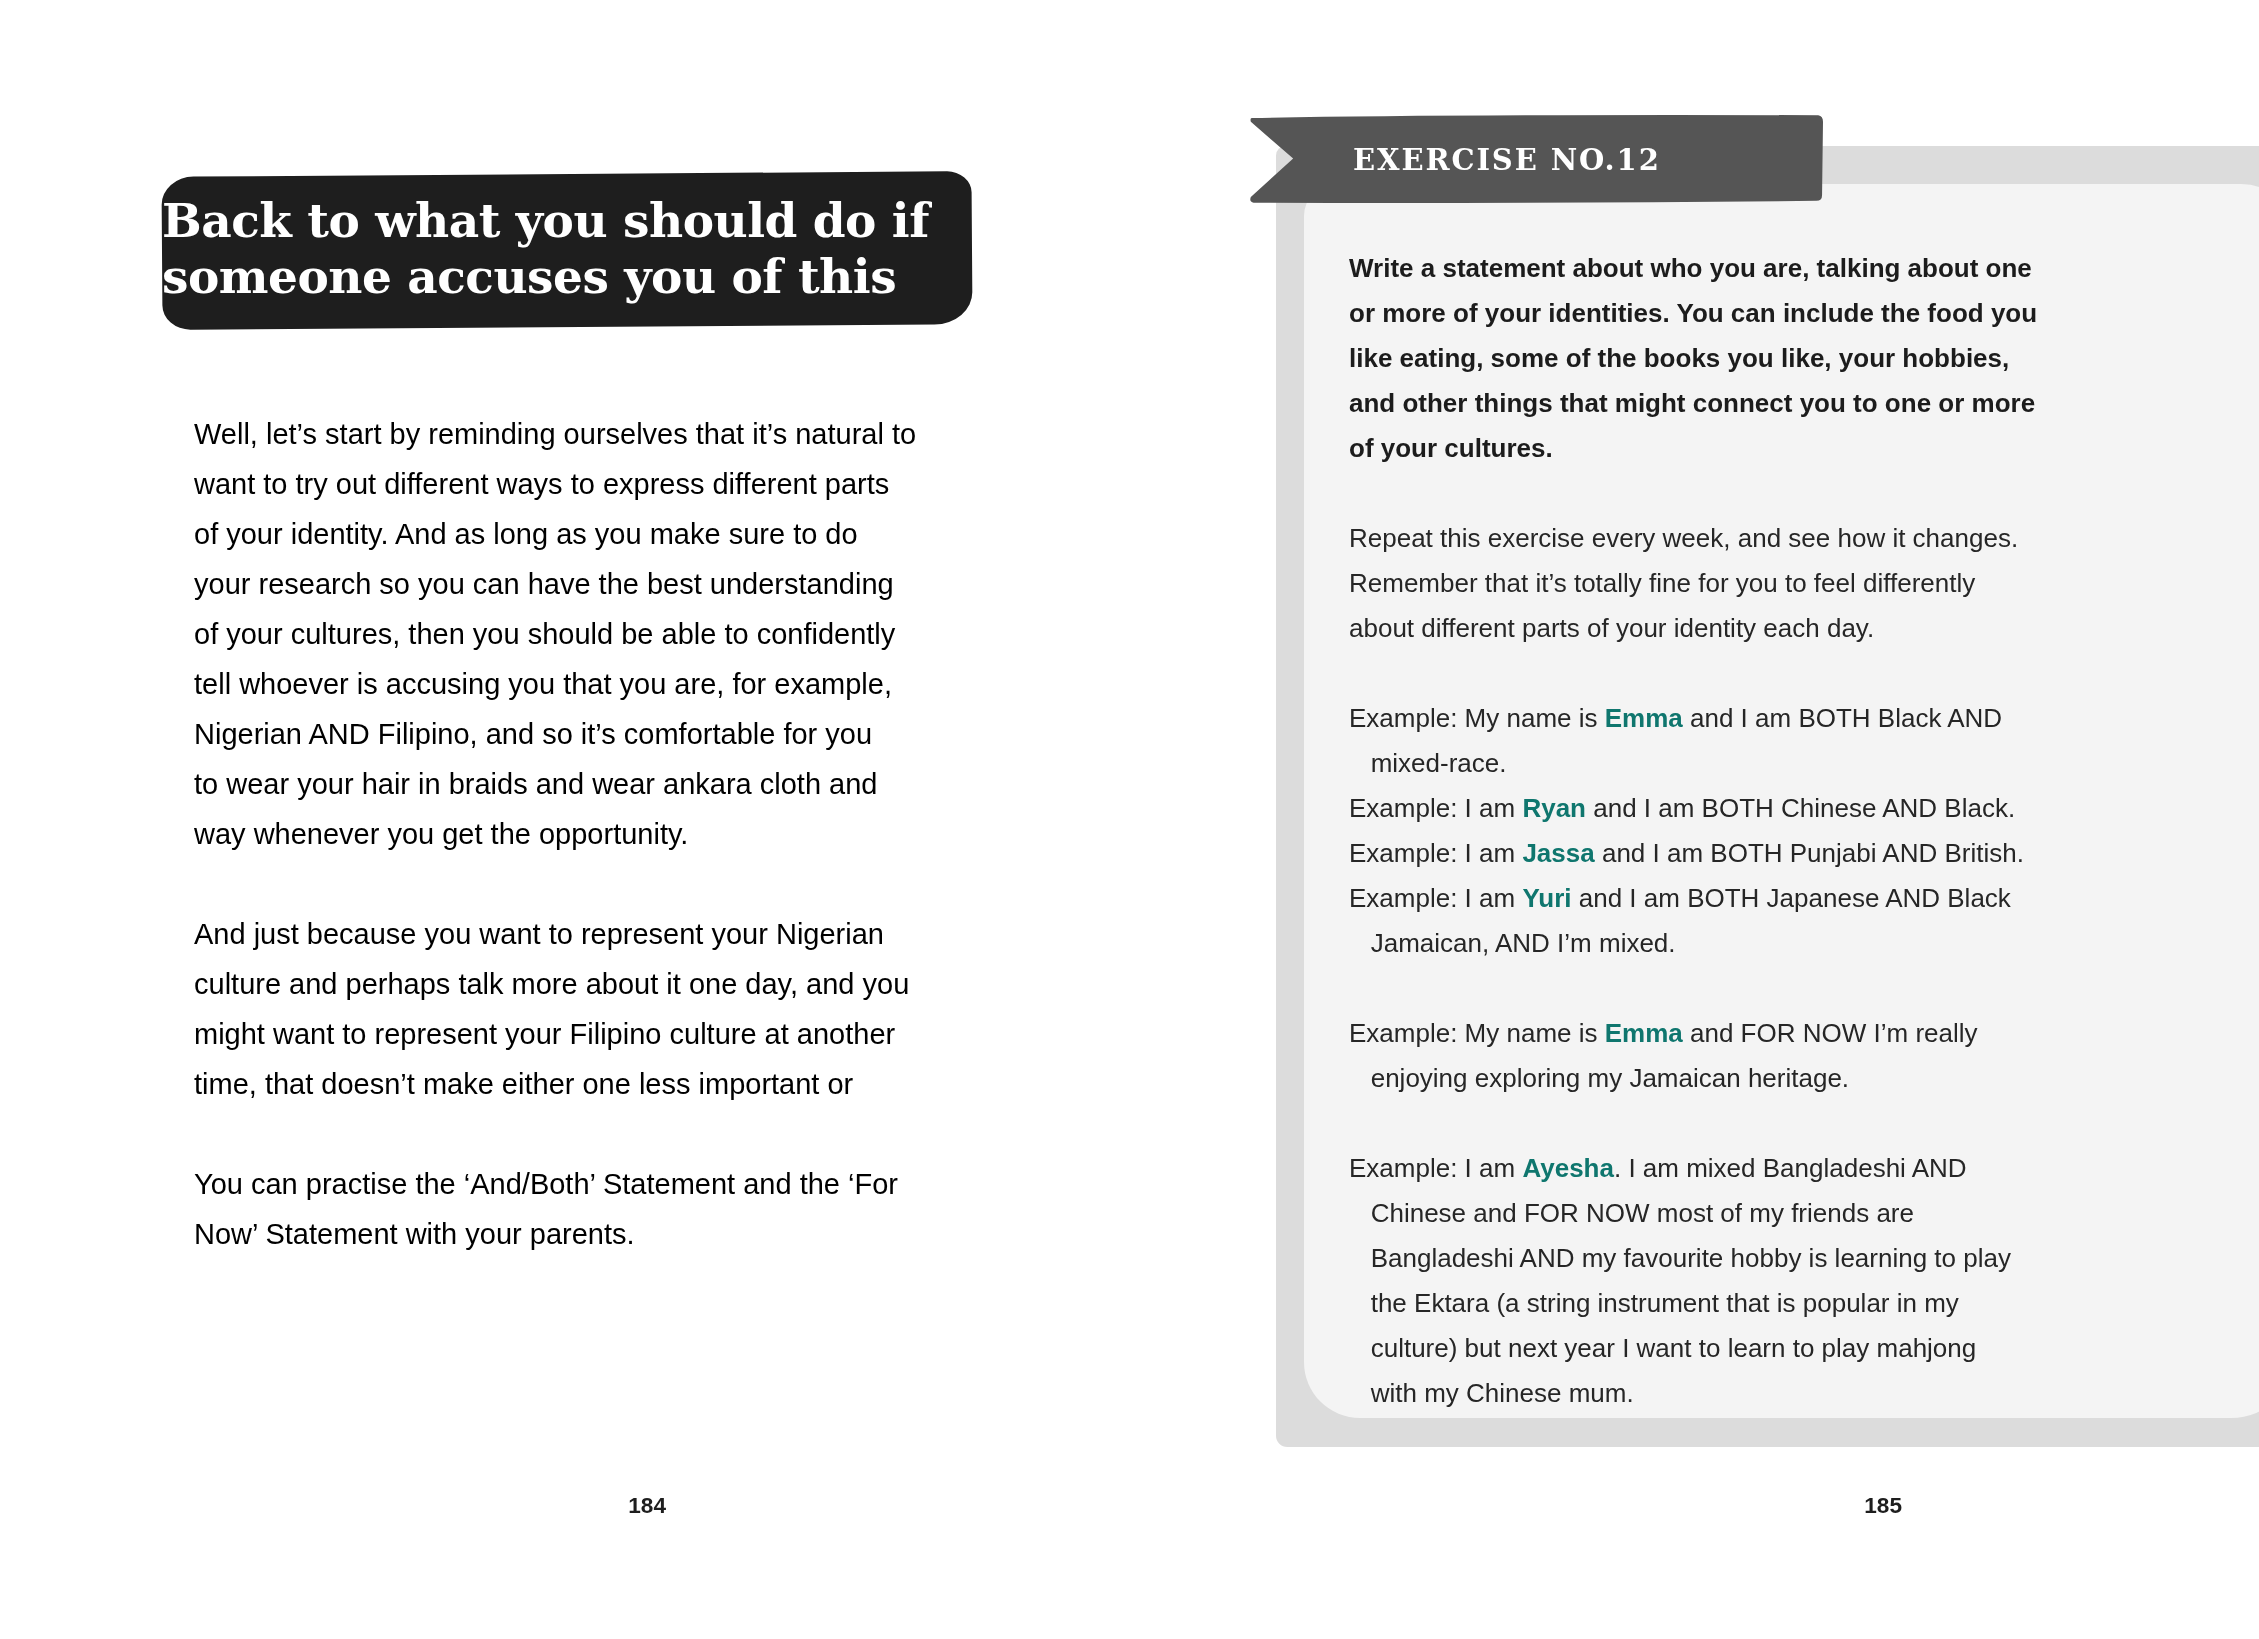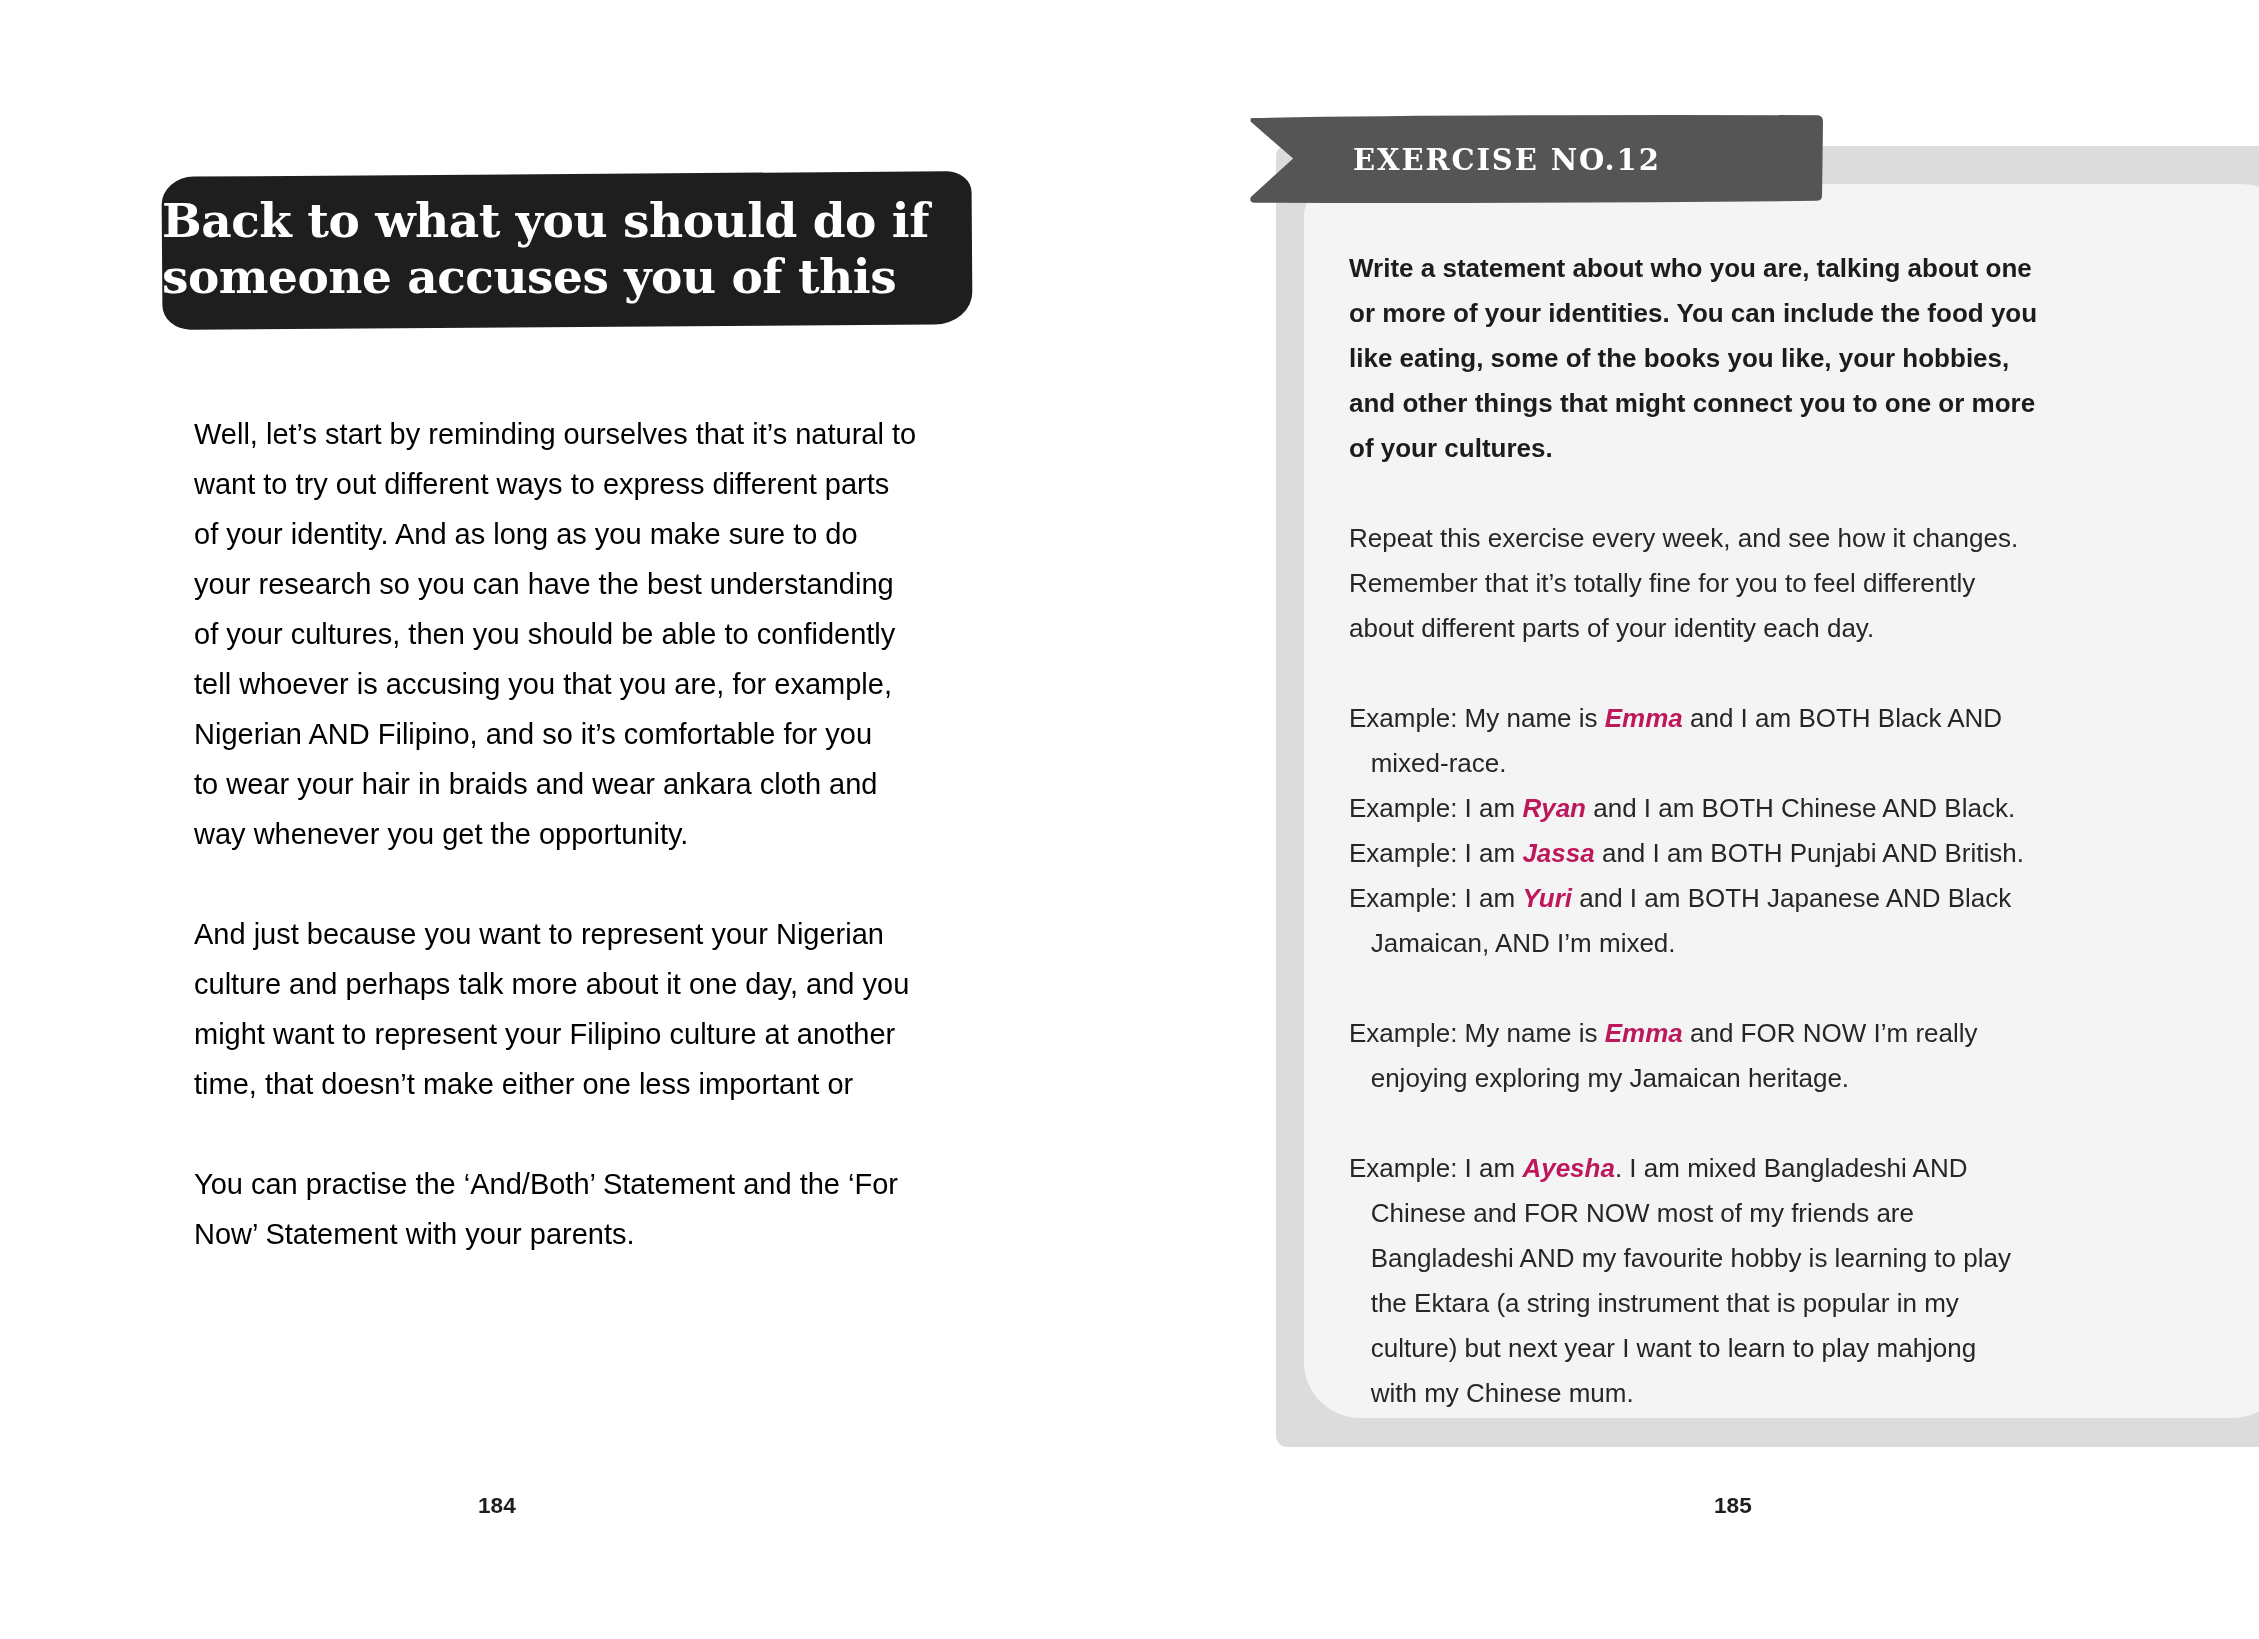--- a/index.html
+++ b/index.html
@@ -25,21 +25,21 @@
 
     .body-left {
       position: absolute; left: 194px; top: 409px; width: 772px;
       font-family: "Liberation Sans", sans-serif; font-size: 29px;
       line-height: 50px; color: #000000;
     }
     .line { display: block; white-space: nowrap; }
     .gap { display: block; height: 50px; }
 
     .page-number {
-      position: absolute; top: 1492px; width: 188px; text-align: left;
+      position: absolute; top: 1492px; width: 188px; text-align: right;
       font-family: "Liberation Sans", sans-serif; font-weight: bold;
       font-size: 22.6px; line-height: 28px; color: #1e1e1e;
     }
     #page-number-left { left: 478px; }
     #page-number-right { left: 584px; }
 
     
     .card-back {
       position: absolute; left: 146px; top: 146px; width: 1048px; height: 1301px;
       background: #dcdcdc;
@@ -62,21 +62,21 @@
     }
 
     .body-right {
       position: absolute; left: 219px; top: 246px; width: 942px;
       font-family: "Liberation Sans", sans-serif; font-size: 26px;
       line-height: 45px; color: #262626;
     }
     .body-right .bold-para { font-weight: bold; color: #1c1c1c; }
     .body-right .gap { height: 45px; }
     .indent { padding-left: 21.7px; }
-    .name { font-weight: bold; color: #be185d; font-style: italic; }
+    .name { font-weight: bold; color: #0f766e; }
   </style>
 </head>
 <body>
 
 <div class="page" id="page-left">
   <div class="title-bar"></div>
   <h1 class="title-text" style="margin:0;">
     <span>Back to what you should do if</span>
     <span>someone accuses you of this</span>
   </h1>

